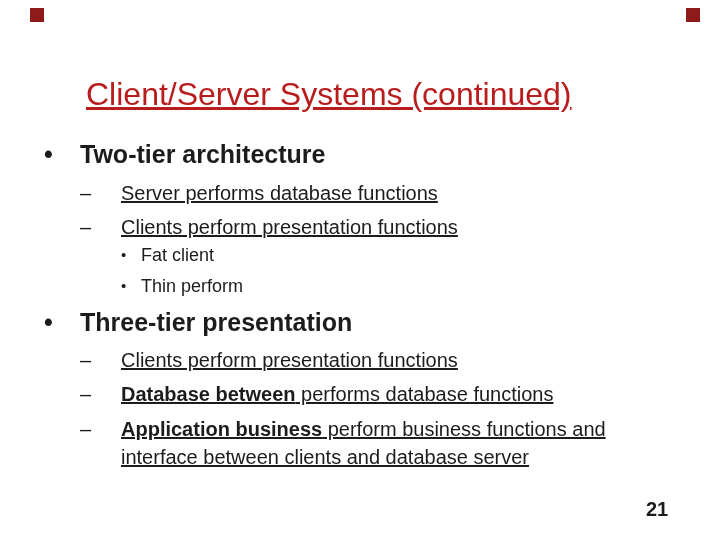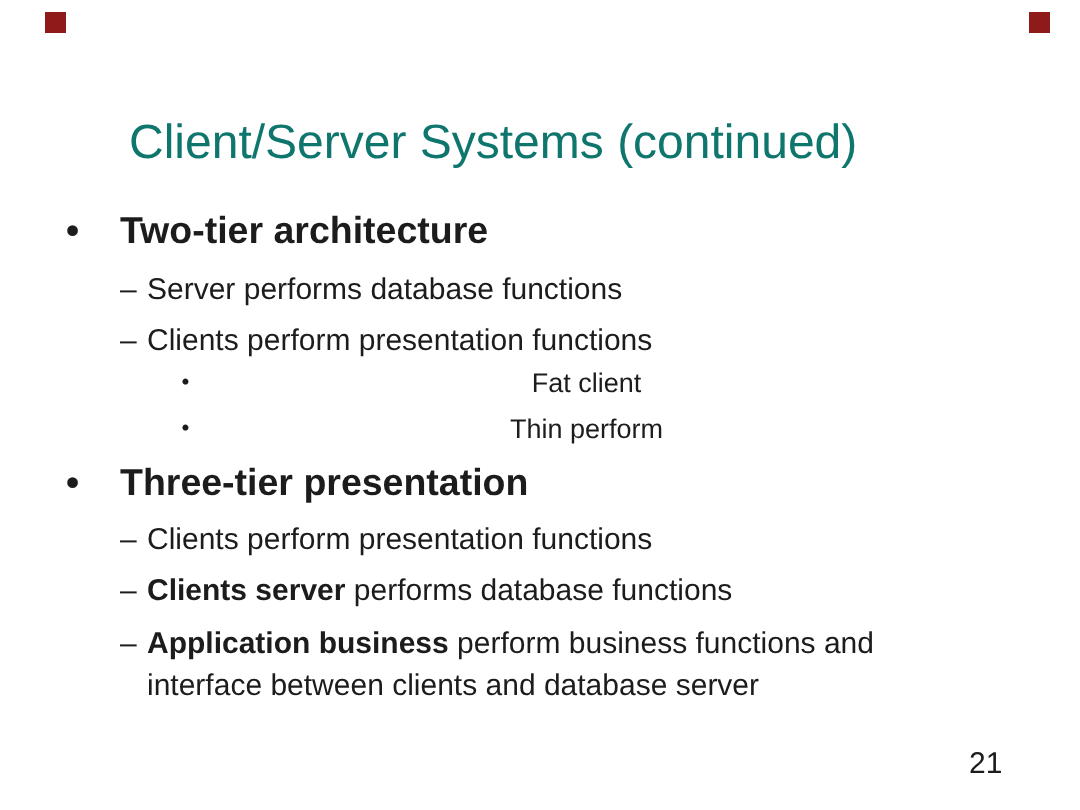--- a/index.html
+++ b/index.html
@@ -30,55 +30,57 @@
   .corner-accent.right { left: 686px; }
   .slide-title {
     position: absolute;
     left: 86px;
     top: 54px;
     width: 600px;
     font-size: 32px;
     line-height: 38px;
     font-weight: 400;
     letter-spacing: 0px;
-    color: #0f766e;
+    color: #b91c1c;
     white-space: nowrap;
+    text-decoration: underline;
   }
   .row {
     position: absolute;
     left: 0;
     white-space: normal;
   }
   .row .marker {
     position: absolute;
     top: 0;
   }
   .row .txt {
     display: block;
     position: absolute;
     top: 0;
   }
   .row.l1 { font-size: 25px; line-height: 32px; font-weight: 700; }
   .row.l1 .marker { left: 44px; }
   .row.l1 .txt    { left: 80px;  width: 600px; }
   .row.l2 { font-size: 20px; line-height: 28px; font-weight: 400; }
   .row.l2 .marker { left: 80px; font-weight: 400; }
-  .row.l2 .txt    { left: 98px; width: 495px; }
+  .row.l2 .txt    { left: 121px; width: 495px; text-decoration: underline; }
   .row.l3 { font-size: 18px; line-height: 24px; font-weight: 400; }
   .row.l3 .marker { left: 121px; font-size: 15px; line-height: 24px; }
-  .row.l3 .txt    { left: 141px; width: 500px; text-align: center; }
+  .row.l3 .txt    { left: 141px; width: 500px; }
   .row .seg-bold { font-weight: 700; }
   .page-number {
     position: absolute;
     left: 646px;
     top: 497px;
     width: 40px;
     font-size: 20px;
     line-height: 24px;
     color: #1c1c1c;
+    font-weight: bold;
   }
 </style>
 </head>
 <body style="background: rgb(255, 255, 255); color: rgb(28, 28, 28);">
 
 <div class="slide">
 
   <div class="corner-accent left" style="background: rgb(142, 26, 26);"></div>
 
   <div class="corner-accent right" style="background: rgb(142, 26, 26);"></div>
@@ -109,21 +111,21 @@
       <div class="row l1" style="top: 306px;">
         <span class="marker">•</span>
         <span class="txt"><span class="seg-bold">Three-tier presentation</span></span>
       </div>
       <div class="row l2" style="top: 346px;">
         <span class="marker">–</span>
         <span class="txt"><span class="seg">Clients perform presentation functions</span></span>
       </div>
       <div class="row l2" style="top: 380px;">
         <span class="marker">–</span>
-        <span class="txt"><span class="seg-bold">Clients server</span><span class="seg"> performs database functions</span></span>
+        <span class="txt"><span class="seg-bold">Database between</span><span class="seg"> performs database functions</span></span>
       </div>
       <div class="row l2" style="top: 415px;">
         <span class="marker">–</span>
         <span class="txt"><span class="seg-bold">Application business</span><span class="seg"> perform business functions and interface between clients and database server</span></span>
       </div>
     </div>
 
   <div class="page-number">21</div>
 
 </div>

